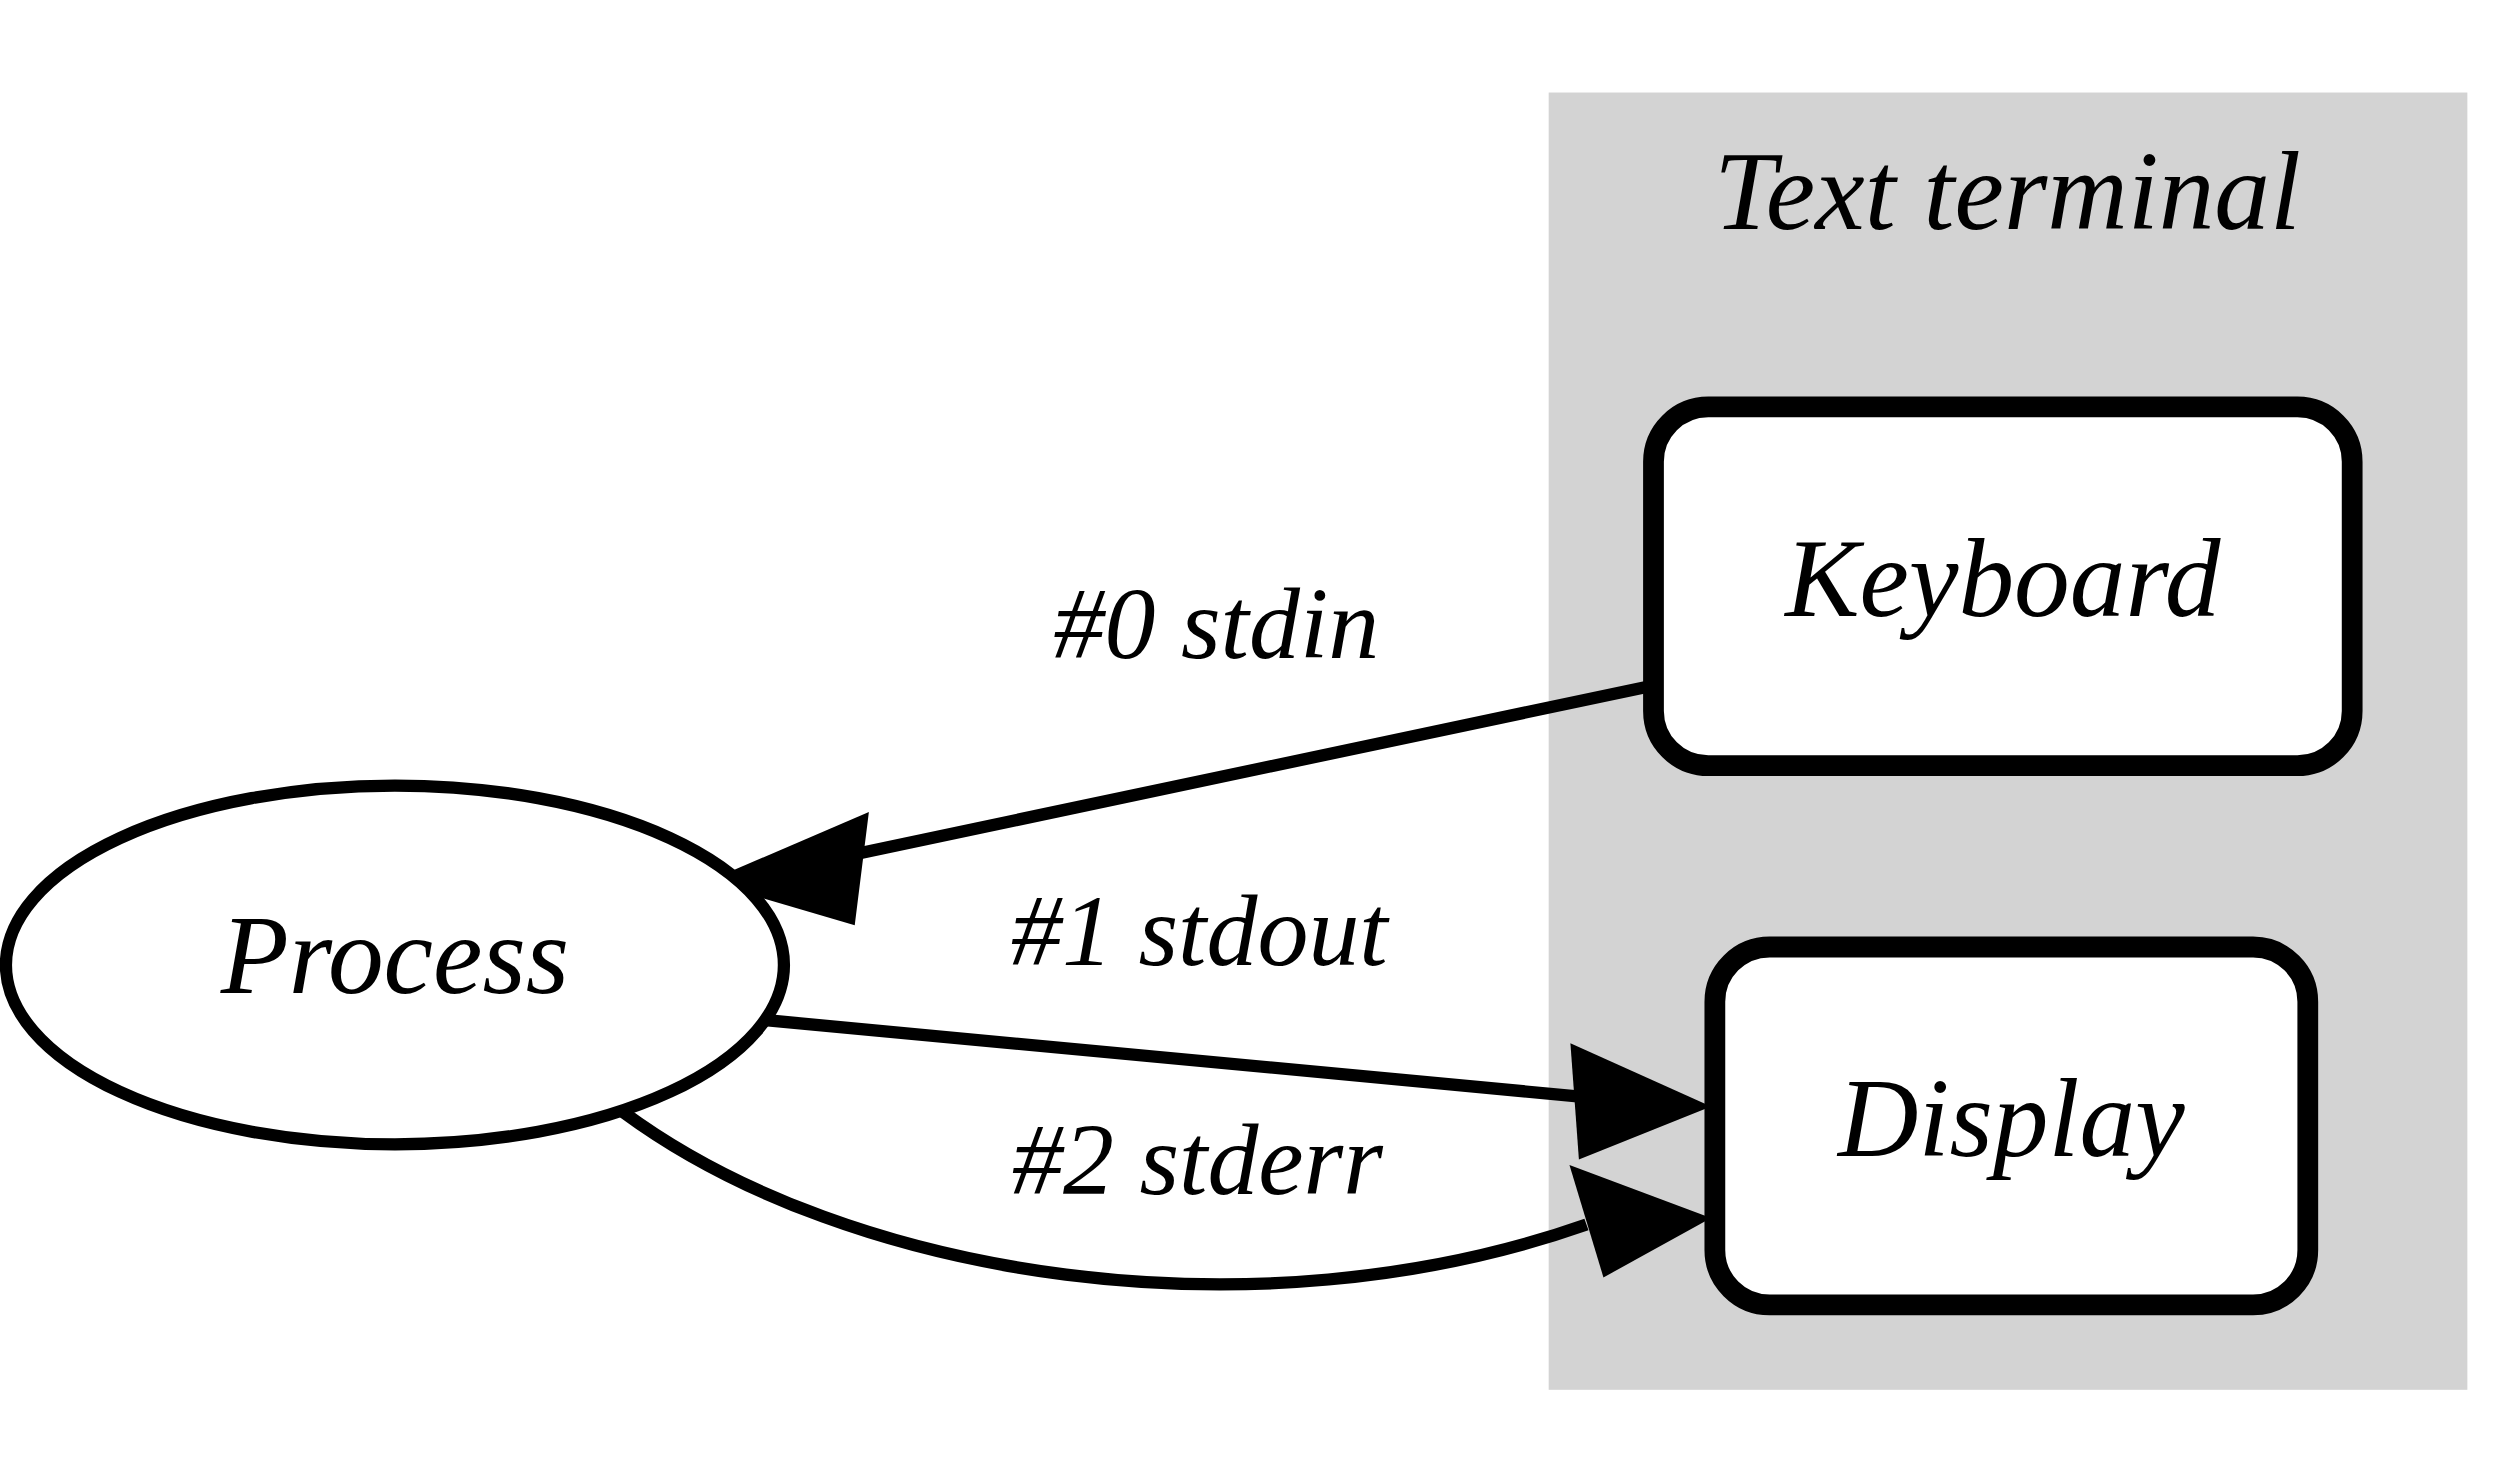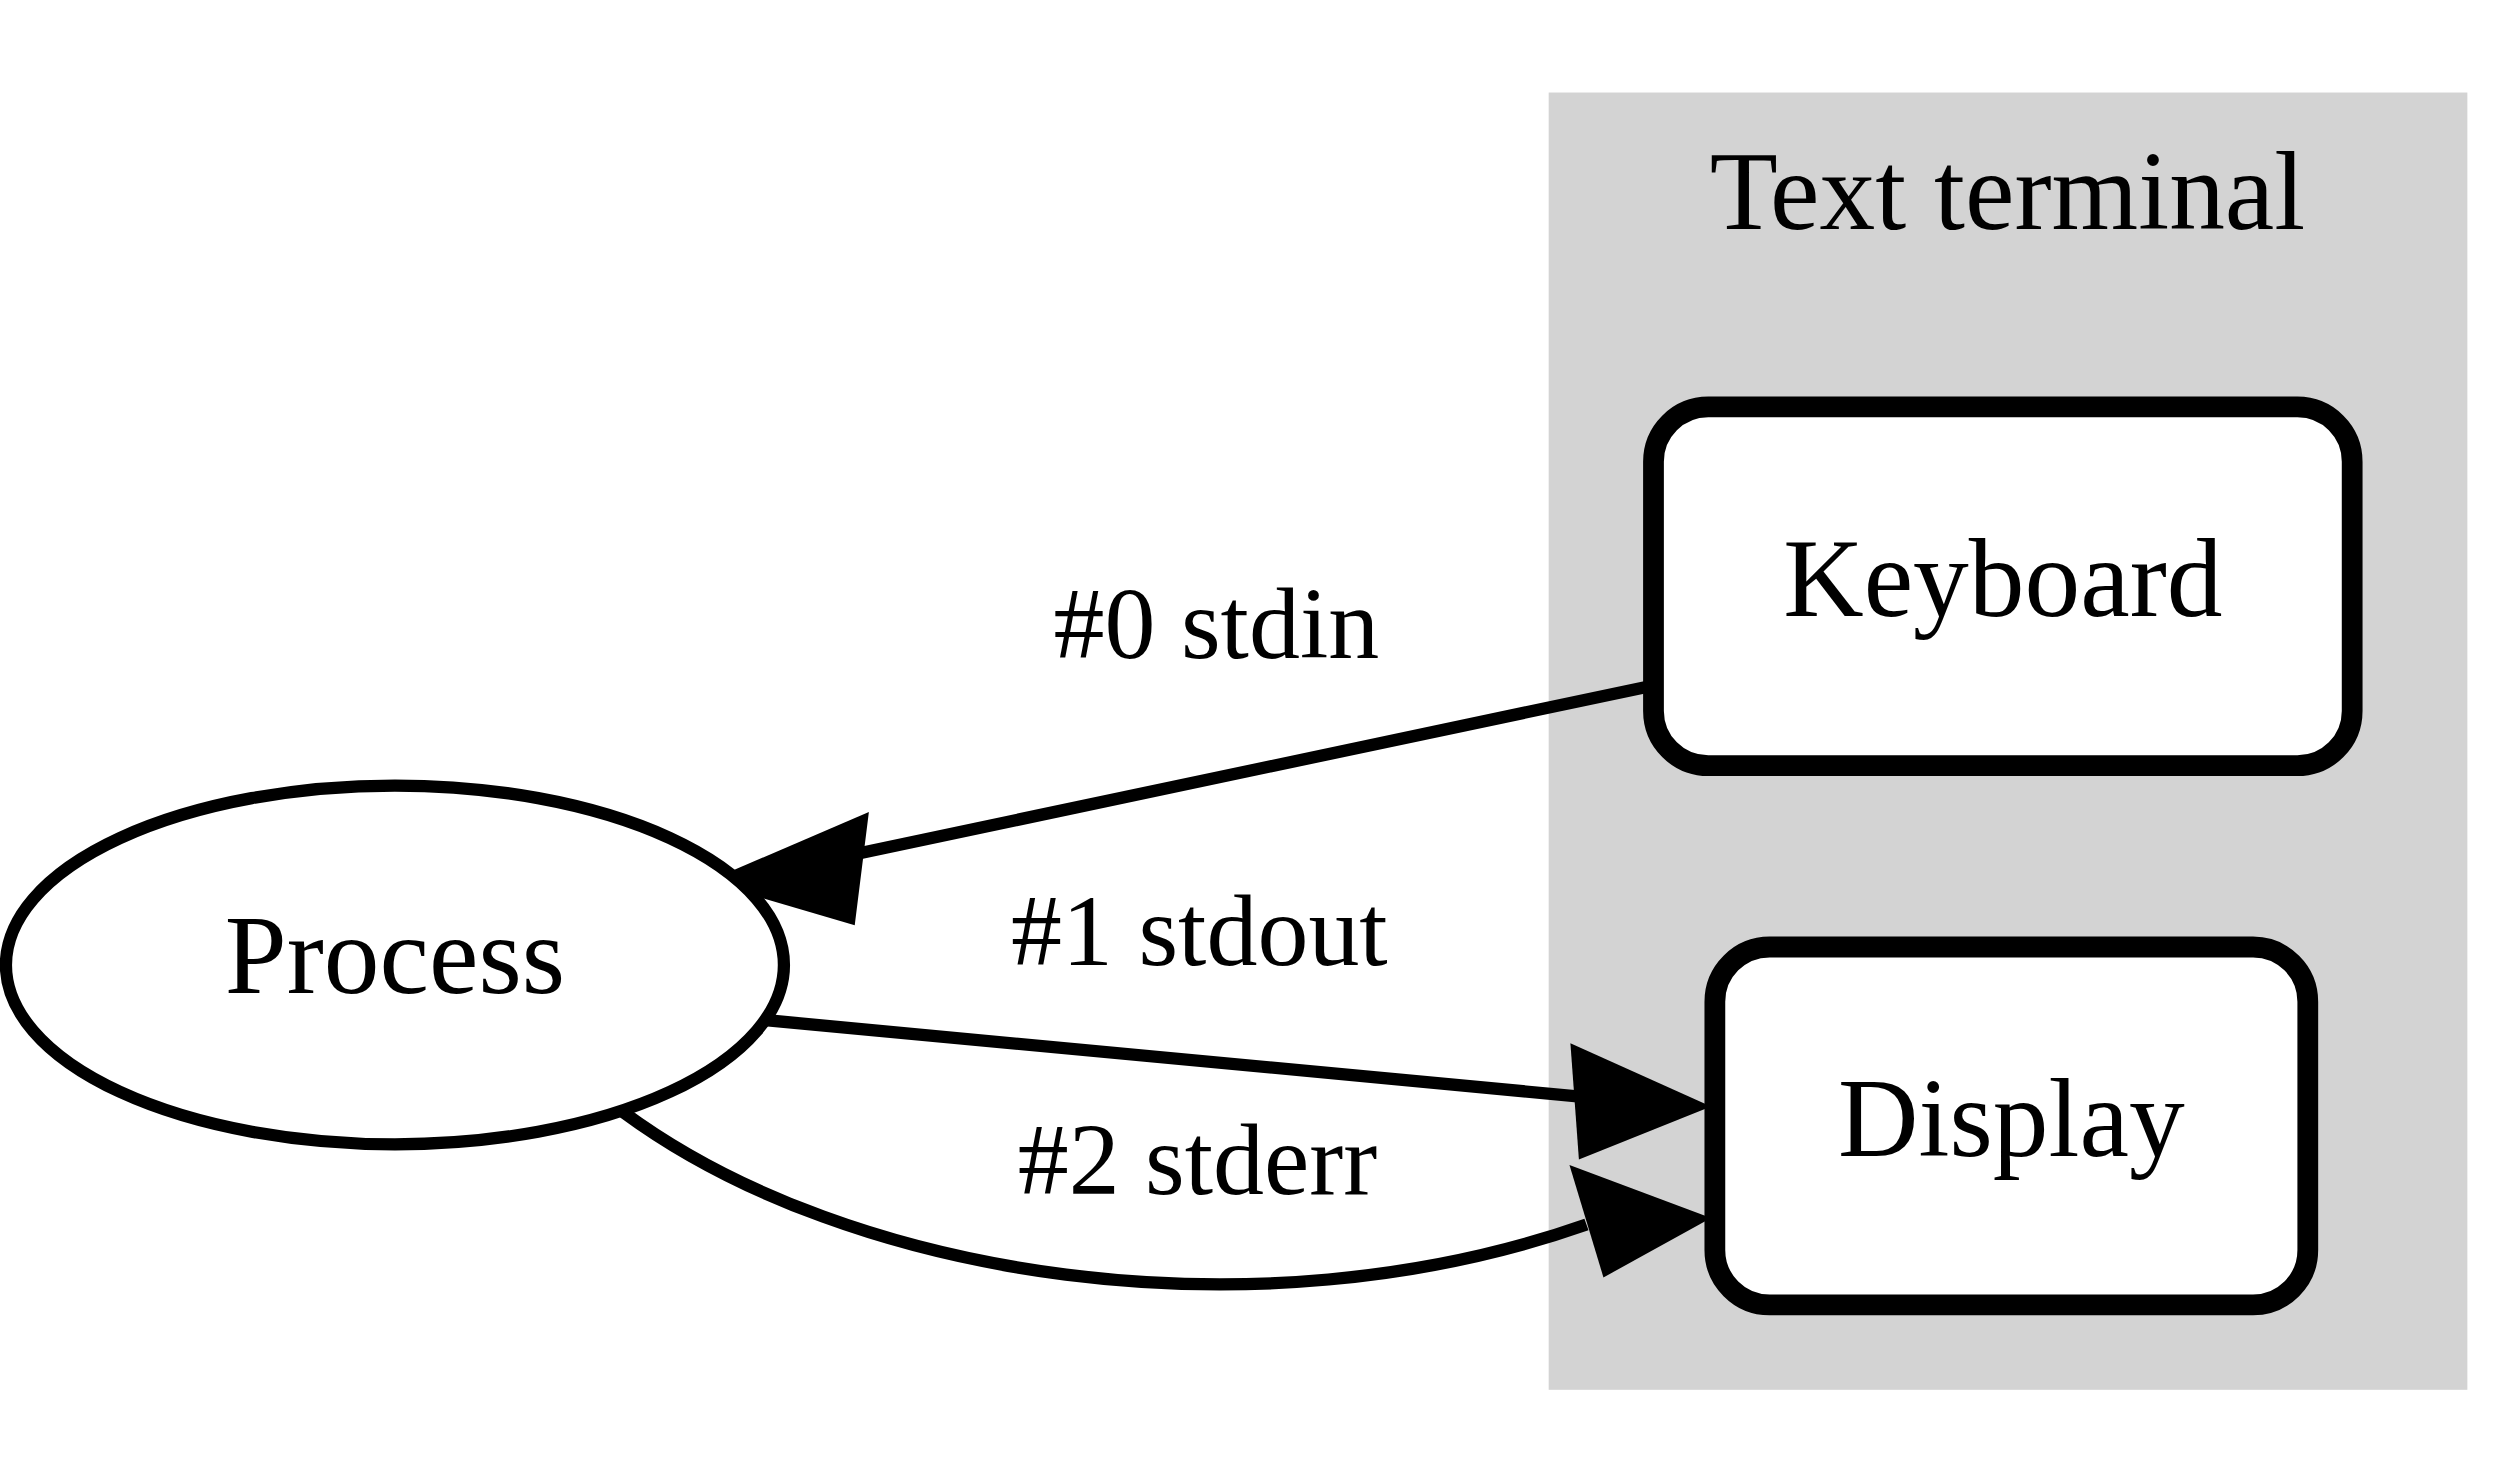--- a/index.html
+++ b/index.html
@@ -11,20 +11,21 @@
     width: 2512px;
     height: 1471px;
     overflow: hidden;
     font-family: "Liberation Serif", "DejaVu Serif", serif;
   }
   #diagram-root {
     position: relative;
     width: 2512px;
     height: 1186px;
     background: #ffffff;
+    font-style: italic;
   }
   svg#diagram-canvas {
     position: absolute;
     top: 0;
     left: 0;
     width: 2512px;
     height: 1471px;
     display: block;
   }
   .node-label {

